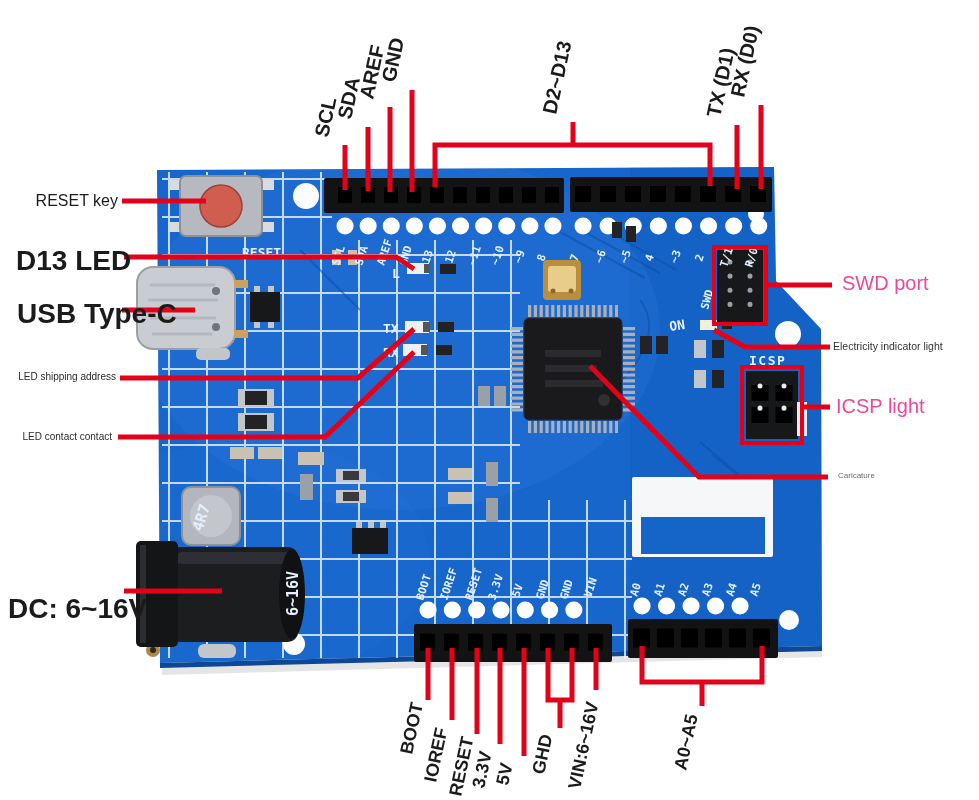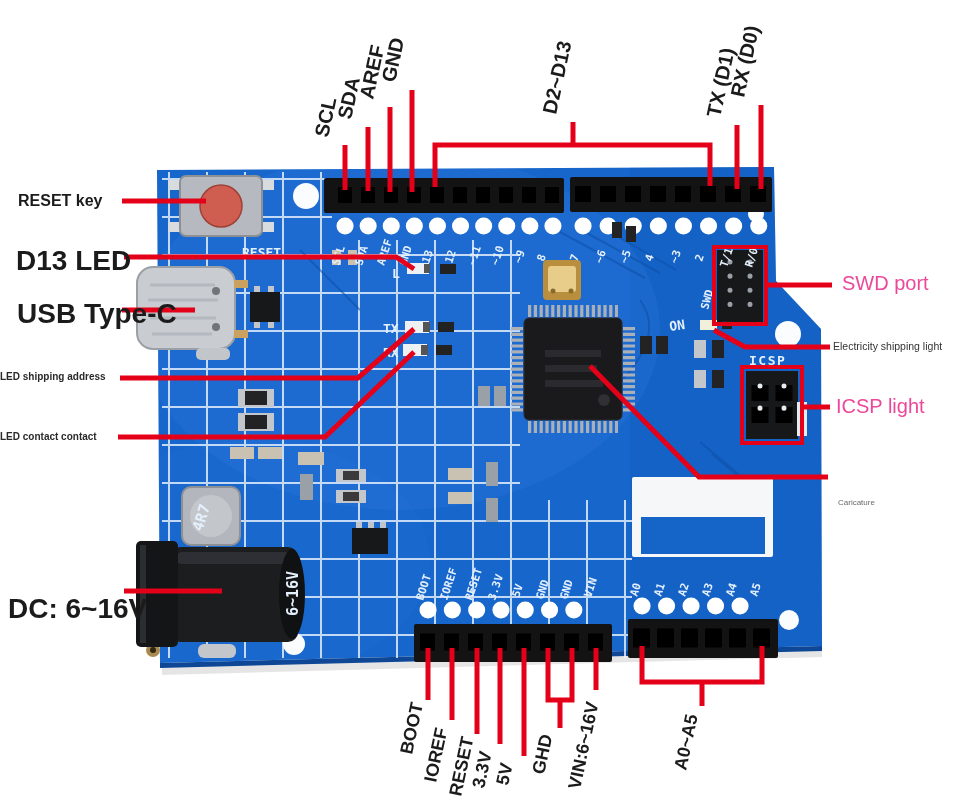--- a/index.html
+++ b/index.html
@@ -8,22 +8,22 @@
   #scene svg{position:absolute;left:0;top:0;}
   .lbl{position:absolute;color:#1b1b1b;white-space:nowrap;}
   .vlabel{transform-origin:0 100%;transform:rotate(-78deg);font-weight:700;
           font-size:20px;line-height:24px;height:24px;}
   .vlabel.bsize{font-size:18px;line-height:22px;height:22px;}
   .h-bold{font-weight:700;font-size:28px;}
   .h-reg{font-size:16px;}
   .h-small{font-size:10px;color:#2a2a2a;}
   .r-big{font-size:20px;color:#ec4899;}
   .r-small{font-size:10.5px;color:#333;}
-  .r-tiny{font-size:8px;color:#6a6a6a;margin-top:27px;}
-  .right-align{font-weight:bold;}
+  .r-tiny{font-size:8px;color:#6a6a6a;}
+  .right-align{text-align:right;}
   svg text{font-family:"DejaVu Sans Mono",monospace;font-weight:700;fill:#e4effc;}
   .silk-pin{font-size:11px;}
   .silk-med{font-size:13px;}
   .silk-big{font-size:15px;}
 </style>
 </head>
 <body>
 
 <div id="scene">
 
@@ -319,21 +319,21 @@
 <div class="lbl vlabel" style="left:749px;top:75px">RX (D0)</div>
 
 <div class="lbl h-reg right-align" style="left:18px;top:192px;width:100px">RESET key</div>
 <div class="lbl h-bold right-align" style="left:16px;top:245px;width:102px">D13 LED</div>
 <div class="lbl h-bold right-align" style="left:17px;top:298px;width:108px">USB Type-C</div>
 <div class="lbl h-small right-align" style="left:0px;top:371px;width:116px">LED shipping address</div>
 <div class="lbl h-small right-align" style="left:0px;top:431px;width:112px">LED contact contact</div>
 <div class="lbl h-bold right-align" style="left:8px;top:593px;width:110px">DC: 6~16V</div>
 
 <div class="lbl r-big" style="left:842px;top:272px">SWD port</div>
-<div class="lbl r-small" style="left:833px;top:340px">Electricity shipping light</div>
+<div class="lbl r-small" style="left:833px;top:340px">Electricity indicator light</div>
 <div class="lbl r-big" style="left:836px;top:395px">ICSP light</div>
 <div class="lbl r-tiny" style="left:838px;top:471px">Caricature</div>
 
 <div class="lbl vlabel bsize" style="left:417px;top:734px">BOOT</div>
 <div class="lbl vlabel bsize" style="left:441px;top:762px">IOREF</div>
 <div class="lbl vlabel bsize" style="left:466px;top:776px">RESET</div>
 <div class="lbl vlabel bsize" style="left:489px;top:768px">3.3V</div>
 <div class="lbl vlabel bsize" style="left:513px;top:765px">5V</div>
 <div class="lbl vlabel bsize" style="left:549px;top:754px">GHD</div>
 <div class="lbl vlabel bsize" style="left:585px;top:769px">VIN:6~16V</div>

